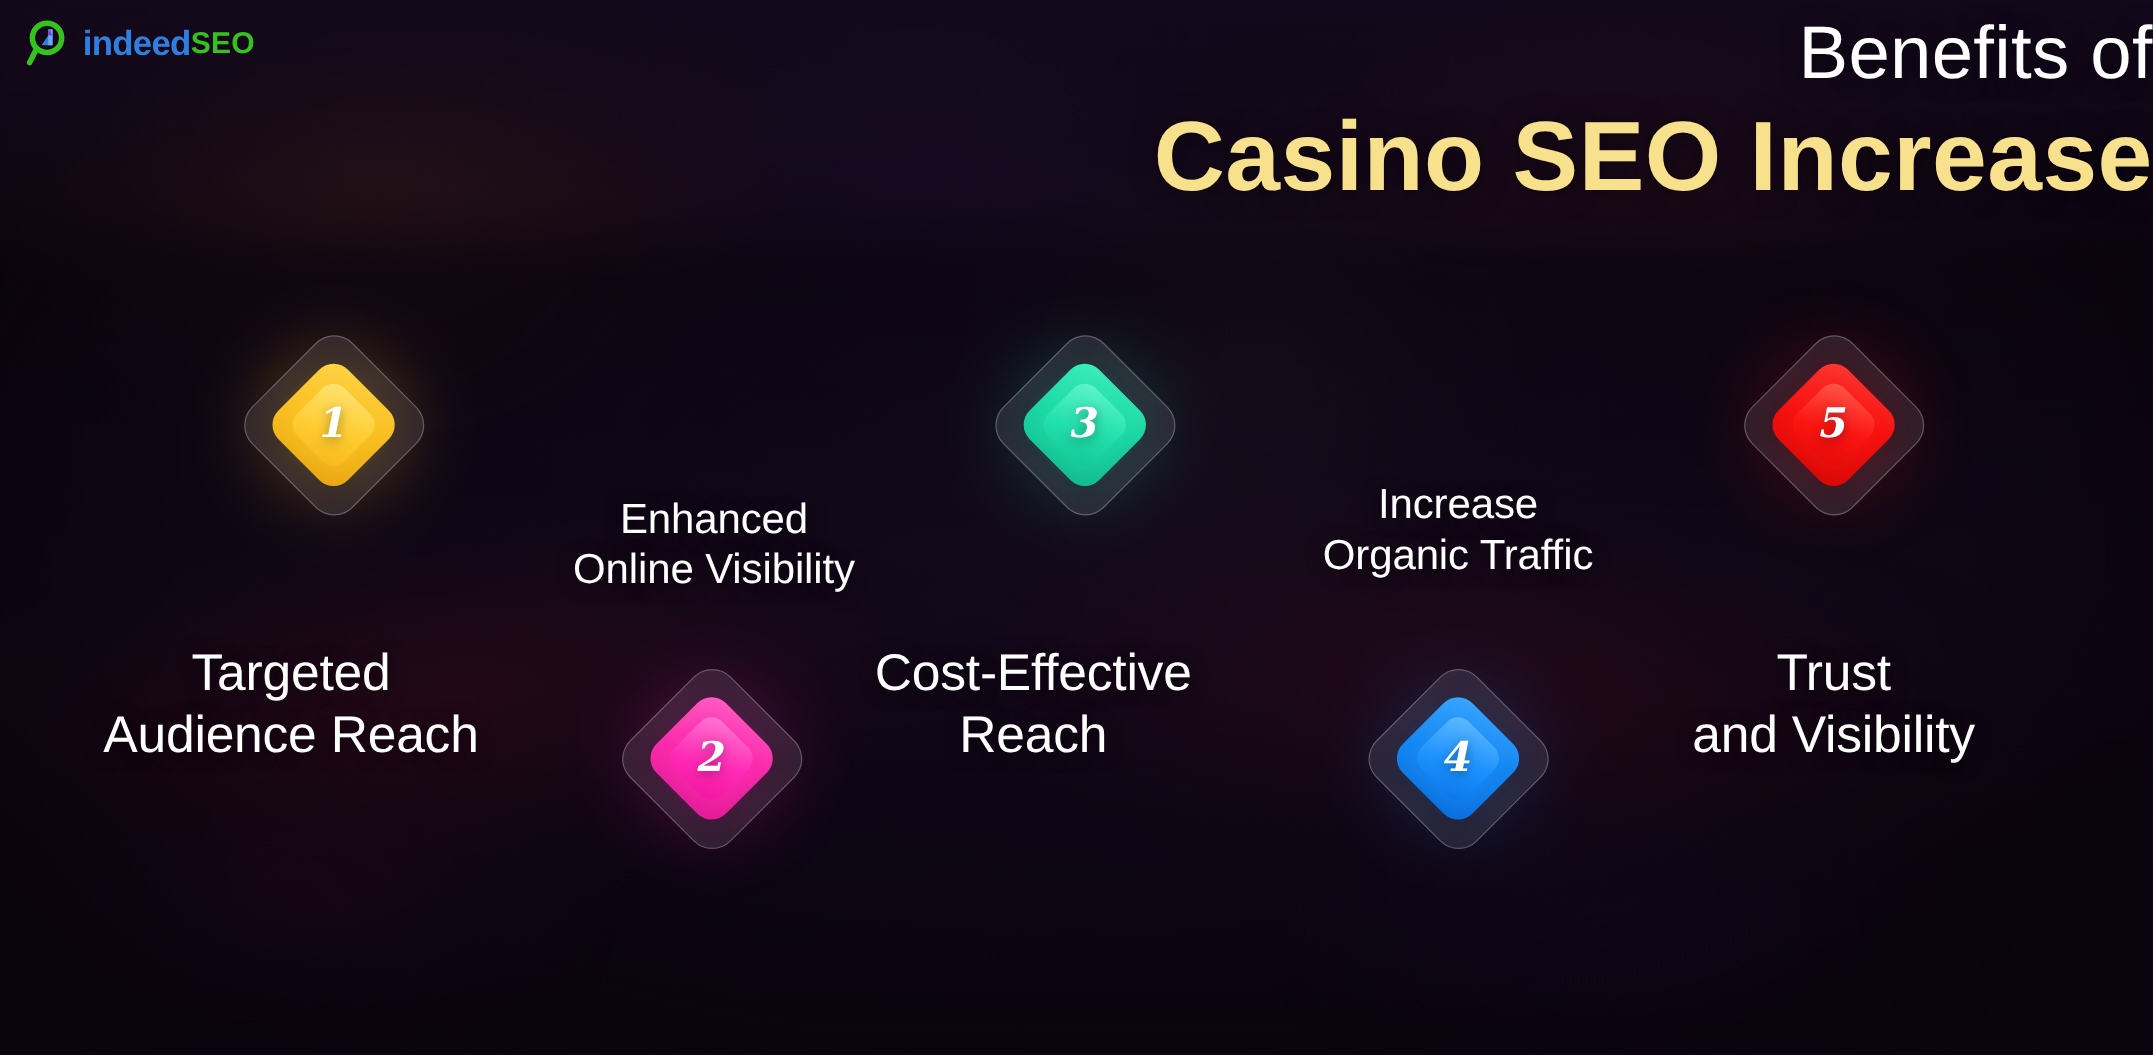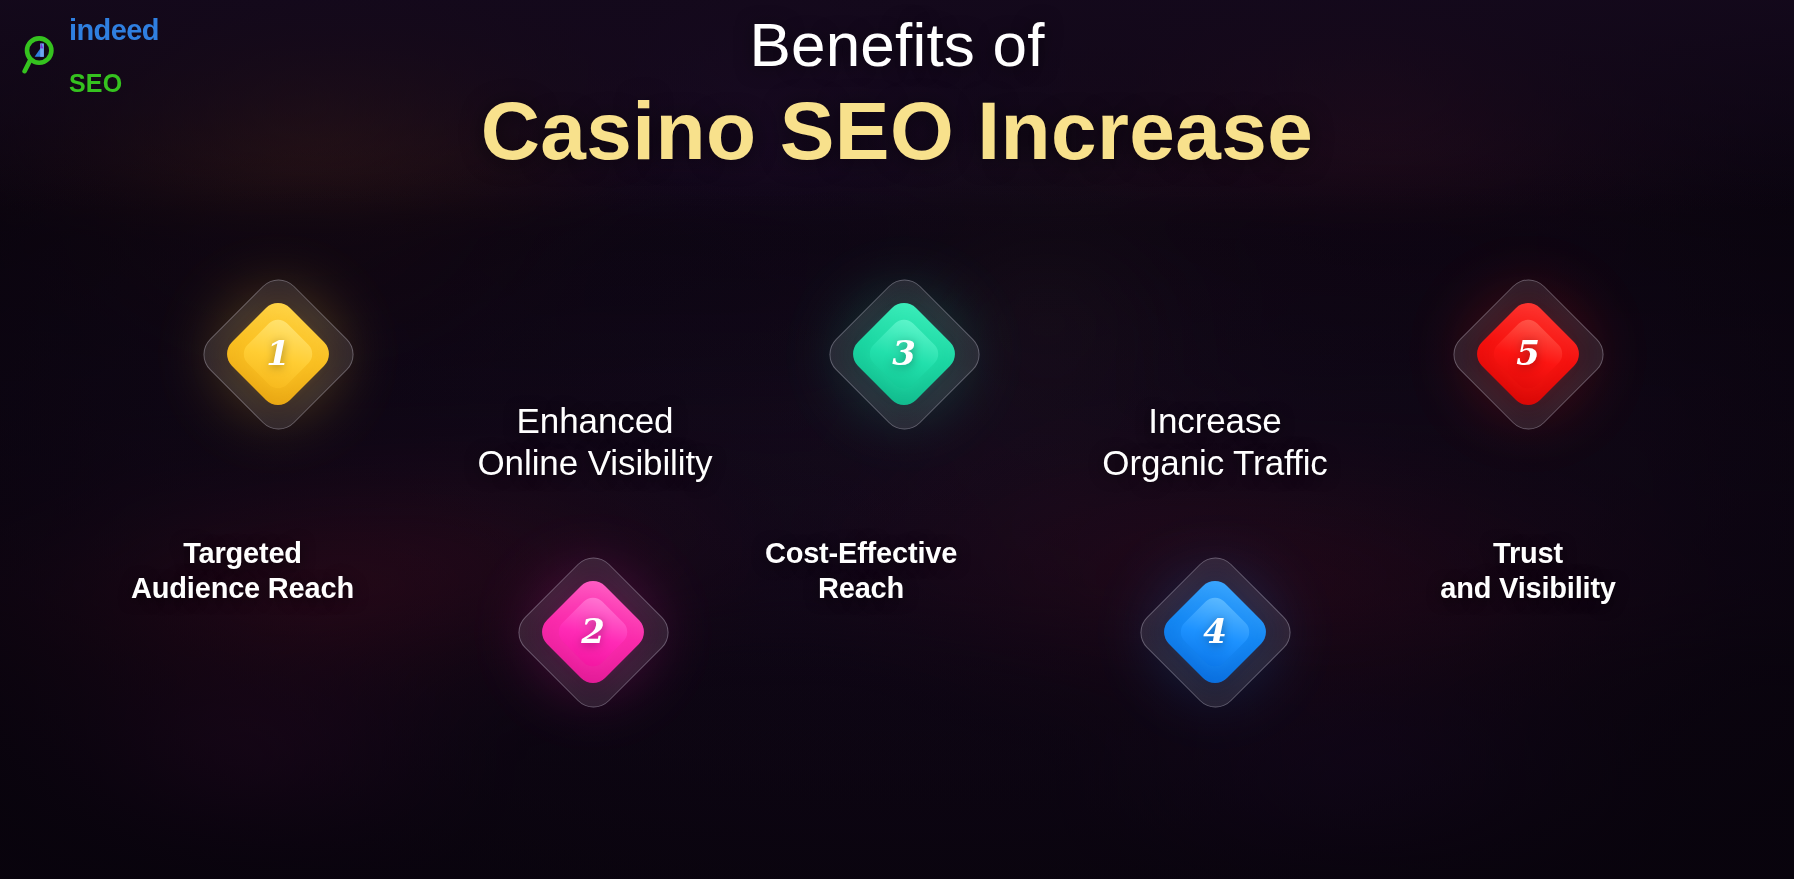--- a/index.html
+++ b/index.html
@@ -98,34 +98,34 @@
     background:linear-gradient(180deg, rgba(20,9,28,0.92) 0%, rgba(20,9,28,0.55) 48%, rgba(20,9,28,0) 100%);
   }
 
   
   .logo {
     position:absolute; left:22px; top:16px;
     display:flex; align-items:center; gap:7px;
     z-index:40;
   }
   .logo-mark { width:40px; height:42px; flex:0 0 auto; }
-  .logo-words { display:flex; flex-direction:column; line-height:1;gap:25px; }
+  .logo-words { display:flex; flex-direction:row; line-height:1; }
   .logo-indeed {
     font-size:29px; font-weight:700; letter-spacing:-0.6px;
     color:#2f7fe0;
   }
   .logo-seo {
     font-size:25px; font-weight:700; letter-spacing:0.2px;
     color:#35c21f; margin-top:1px;
   }
 
   
   .heading {
     position:absolute; left:0; right:0; top:10px;
-    text-align:center; z-index:30;
+    text-align:right; z-index:30;
   }
   .heading-line1 {
     font-size:62px; font-weight:400; color:#ffffff;
     letter-spacing:0.2px; line-height:1.12;
     text-shadow:0 2px 18px rgba(0,0,0,0.55);
   }
   .heading-line2 {
     font-size:82px; font-weight:700; color:#f8e18c;
     letter-spacing:0.4px; line-height:1.16; margin-top:4px;
     text-shadow:0 2px 22px rgba(0,0,0,0.55);
@@ -208,21 +208,21 @@
   
   .label {
     position:absolute;
     text-align:center;
     color:#ffffff;
     z-index:28;
     line-height:1.20;
     white-space:pre-line;
     text-shadow:0 2px 14px rgba(0,0,0,0.60);
   }
-  .label.bold   { font-weight:700; font-size:29px; letter-spacing:-0.2px; }
+  .label.bold   { font-weight:400; font-size:43px; letter-spacing:-0.2px; }
   .label.light  { font-weight:400; font-size:35px; letter-spacing:-0.1px; }
 </style>
 </head>
 <body>
 
 <div class="stage">
 
   <div class="bg-base"></div>
   <div class="bg-photo">
     <div class="bg-p1"></div>
@@ -269,21 +269,21 @@
   <div class="label bold" style="left:80px; top:536px; width:325px;">Targeted
 Audience Reach</div>
 
   <div class="badge t-pink" style="left:509px; top:548px;">
     <div class="d-glow"></div>
     <div class="d-outer"></div>
     <div class="d-mid"></div>
     <div class="d-inner"></div>
     <div class="d-num">2</div>
   </div>
-  <div class="label light" style="left:430px; top:400px; width:330px;">Enhanced
+  <div class="label light" style="left:430px; top:412px; width:330px;">Enhanced
 Online Visibility</div>
 
   <div class="badge t-teal" style="left:820px; top:270px;">
     <div class="d-glow"></div>
     <div class="d-outer"></div>
     <div class="d-mid"></div>
     <div class="d-inner"></div>
     <div class="d-num">3</div>
   </div>
   <div class="label bold" style="left:696px; top:536px; width:330px;">Cost-Effective

